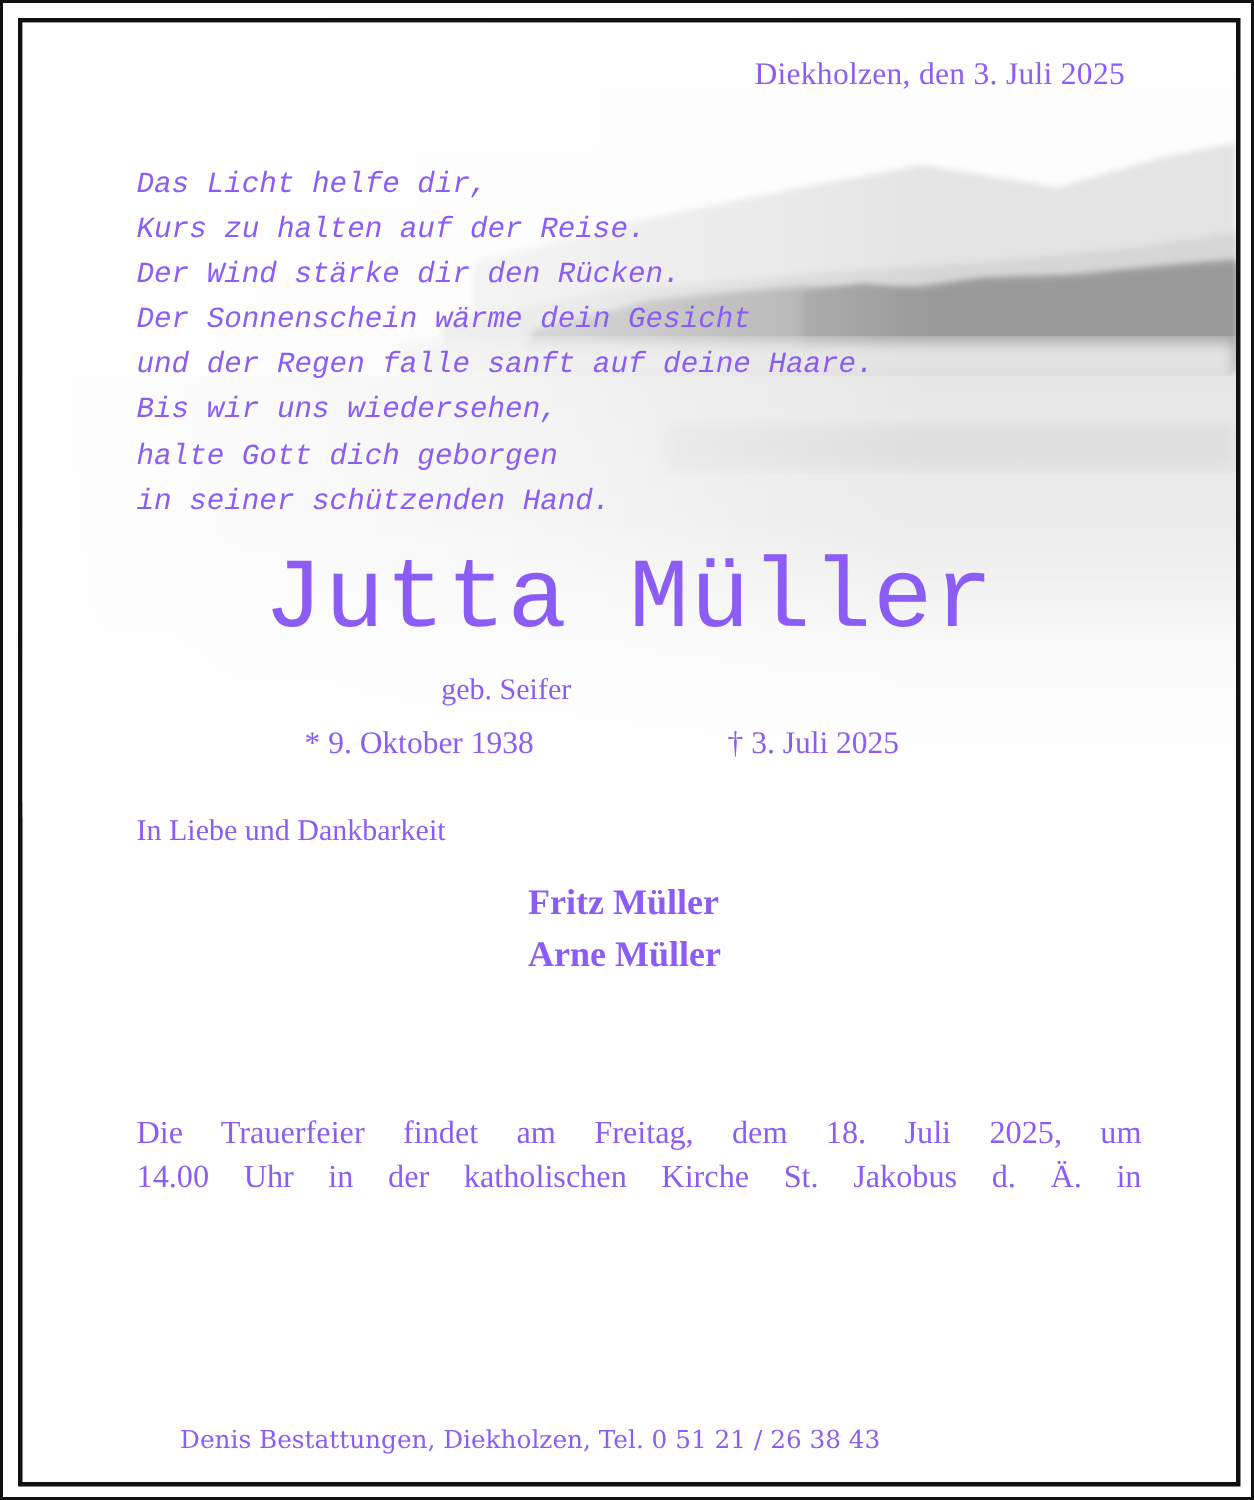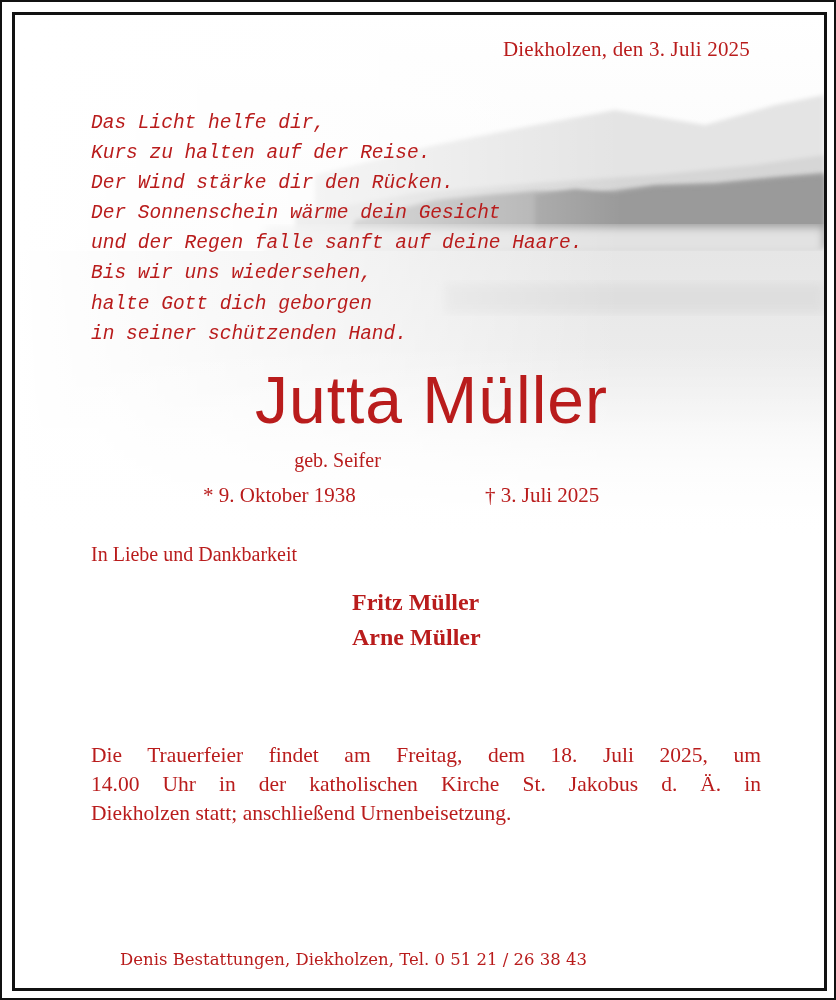--- a/index.html
+++ b/index.html
@@ -10,25 +10,25 @@
     }
     .inner-frame {
       position: absolute; left: 10px; top: 10px; width: 815px; height: 979px;
       box-sizing: border-box; border: 3px solid #111; background: #fff; overflow: hidden;
     }
     .landscape { position: absolute; left: 0; top: 0; width: 809px; height: 520px; }
     .fade-bottom {
       position: absolute; left: 0; top: 330px; width: 809px; height: 200px;
       background: linear-gradient(to bottom, rgba(255,255,255,0) 0%, rgba(255,255,255,0.6) 50%, #fff 100%);
     }
-    .txt { position: absolute; color: #b91c1c; font-family: "DejaVu Serif", "Liberation Serif", serif; white-space: nowrap; }
+    .txt { position: absolute; color: #8b5cf6; font-family: "DejaVu Serif", "Liberation Serif", serif; white-space: nowrap; }
     .place-date { right: 74px; top: 22px; font-size: 21px; font-family: "Liberation Serif", serif; letter-spacing: 0.2px; }
     .poem { left: 76px; top: 93px; font-family: Liberation Mono, monospace; font-style: italic; font-size: 19.5px; line-height: 30.1px; }
     .poem div { height: 30.1px; }
-    .name { left: 12px; width: 809px; text-align: center; top: 347px; font-family: Liberation Sans, sans-serif; font-size: 66px; letter-spacing: 1px; }
+    .name { left: 0; width: 809px; text-align: center; top: 347px; font-family: Liberation Mono, monospace; font-size: 66px; letter-spacing: 1px; }
     .maiden { left: 0; width: 645px; text-align: center; top: 434px; font-family: "Liberation Serif", serif; font-size: 20px; }
     .birth { left: 188px; top: 468px; font-family: "Liberation Serif", serif; font-size: 21px; }
     .death { left: 470px; top: 468px; font-family: "Liberation Serif", serif; font-size: 21px; }
     .dedication { left: 76px; top: 528px; font-family: "Liberation Serif", serif; font-size: 20px; }
     .family { left: 337px; top: 570px; font-family: "Liberation Serif", serif; font-weight: bold; font-size: 24px; line-height: 34.5px; }
     .family div { height: 34.5px; }
     .para { left: 76px; width: 670px; font-family: "Liberation Serif", serif; font-size: 21.5px; line-height: 29px; text-align: justify; white-space: normal; }
     .para div { height: 29px; text-align-last: justify; }
     .para div.last { text-align-last: left; }
     .para1 { top: 726px; }
@@ -104,19 +104,18 @@
     <div class="txt dedication">In Liebe und Dankbarkeit</div>
 
     <div class="txt family">
       <div>Fritz Müller</div>
       <div>Arne Müller</div>
     </div>
 
     <div class="txt para para1">
       <div>Die Trauerfeier findet am Freitag, dem 18. Juli 2025, um</div>
       <div>14.00 Uhr in der katholischen Kirche St. Jakobus d. Ä. in</div>
-      <div class="last">Diekholzen statt; anschließend Urnenbeisetzung.</div>
     </div>
 
 
     <div class="txt footer">Denis Bestattungen, Diekholzen, Tel. 0 51 21 / 26 38 43</div>
   </div>
 </div>
 
 </body></html>

